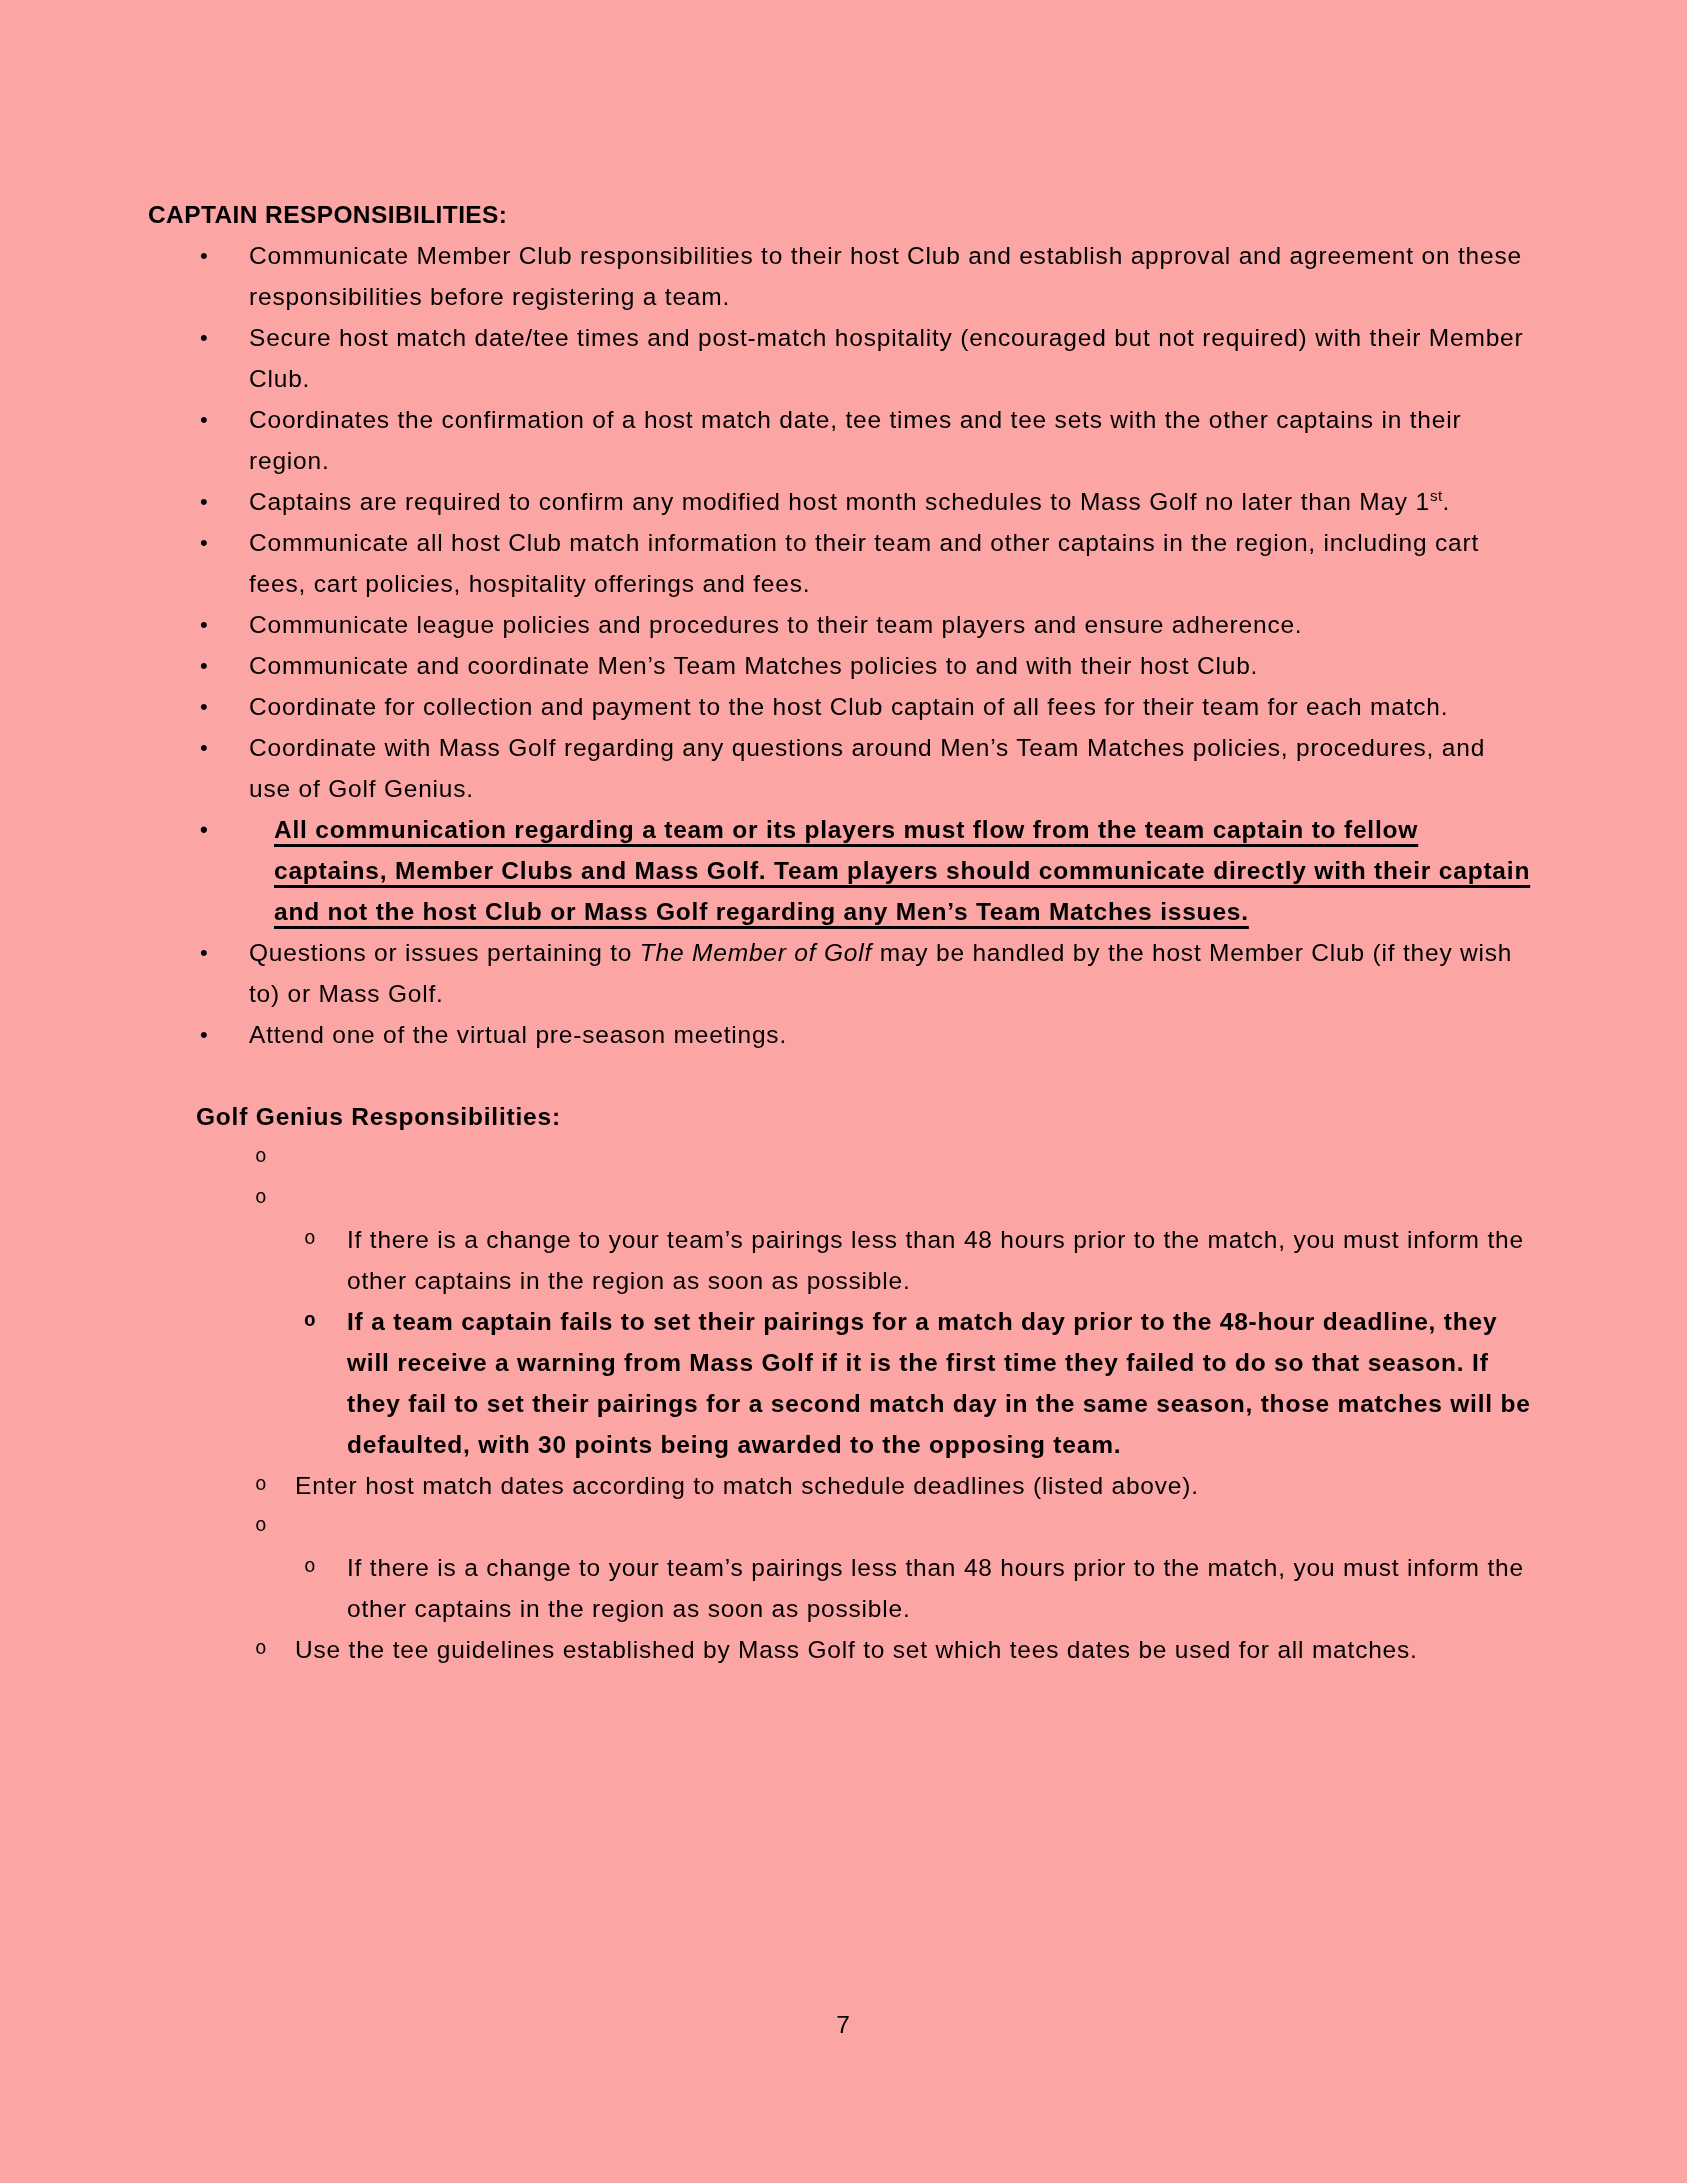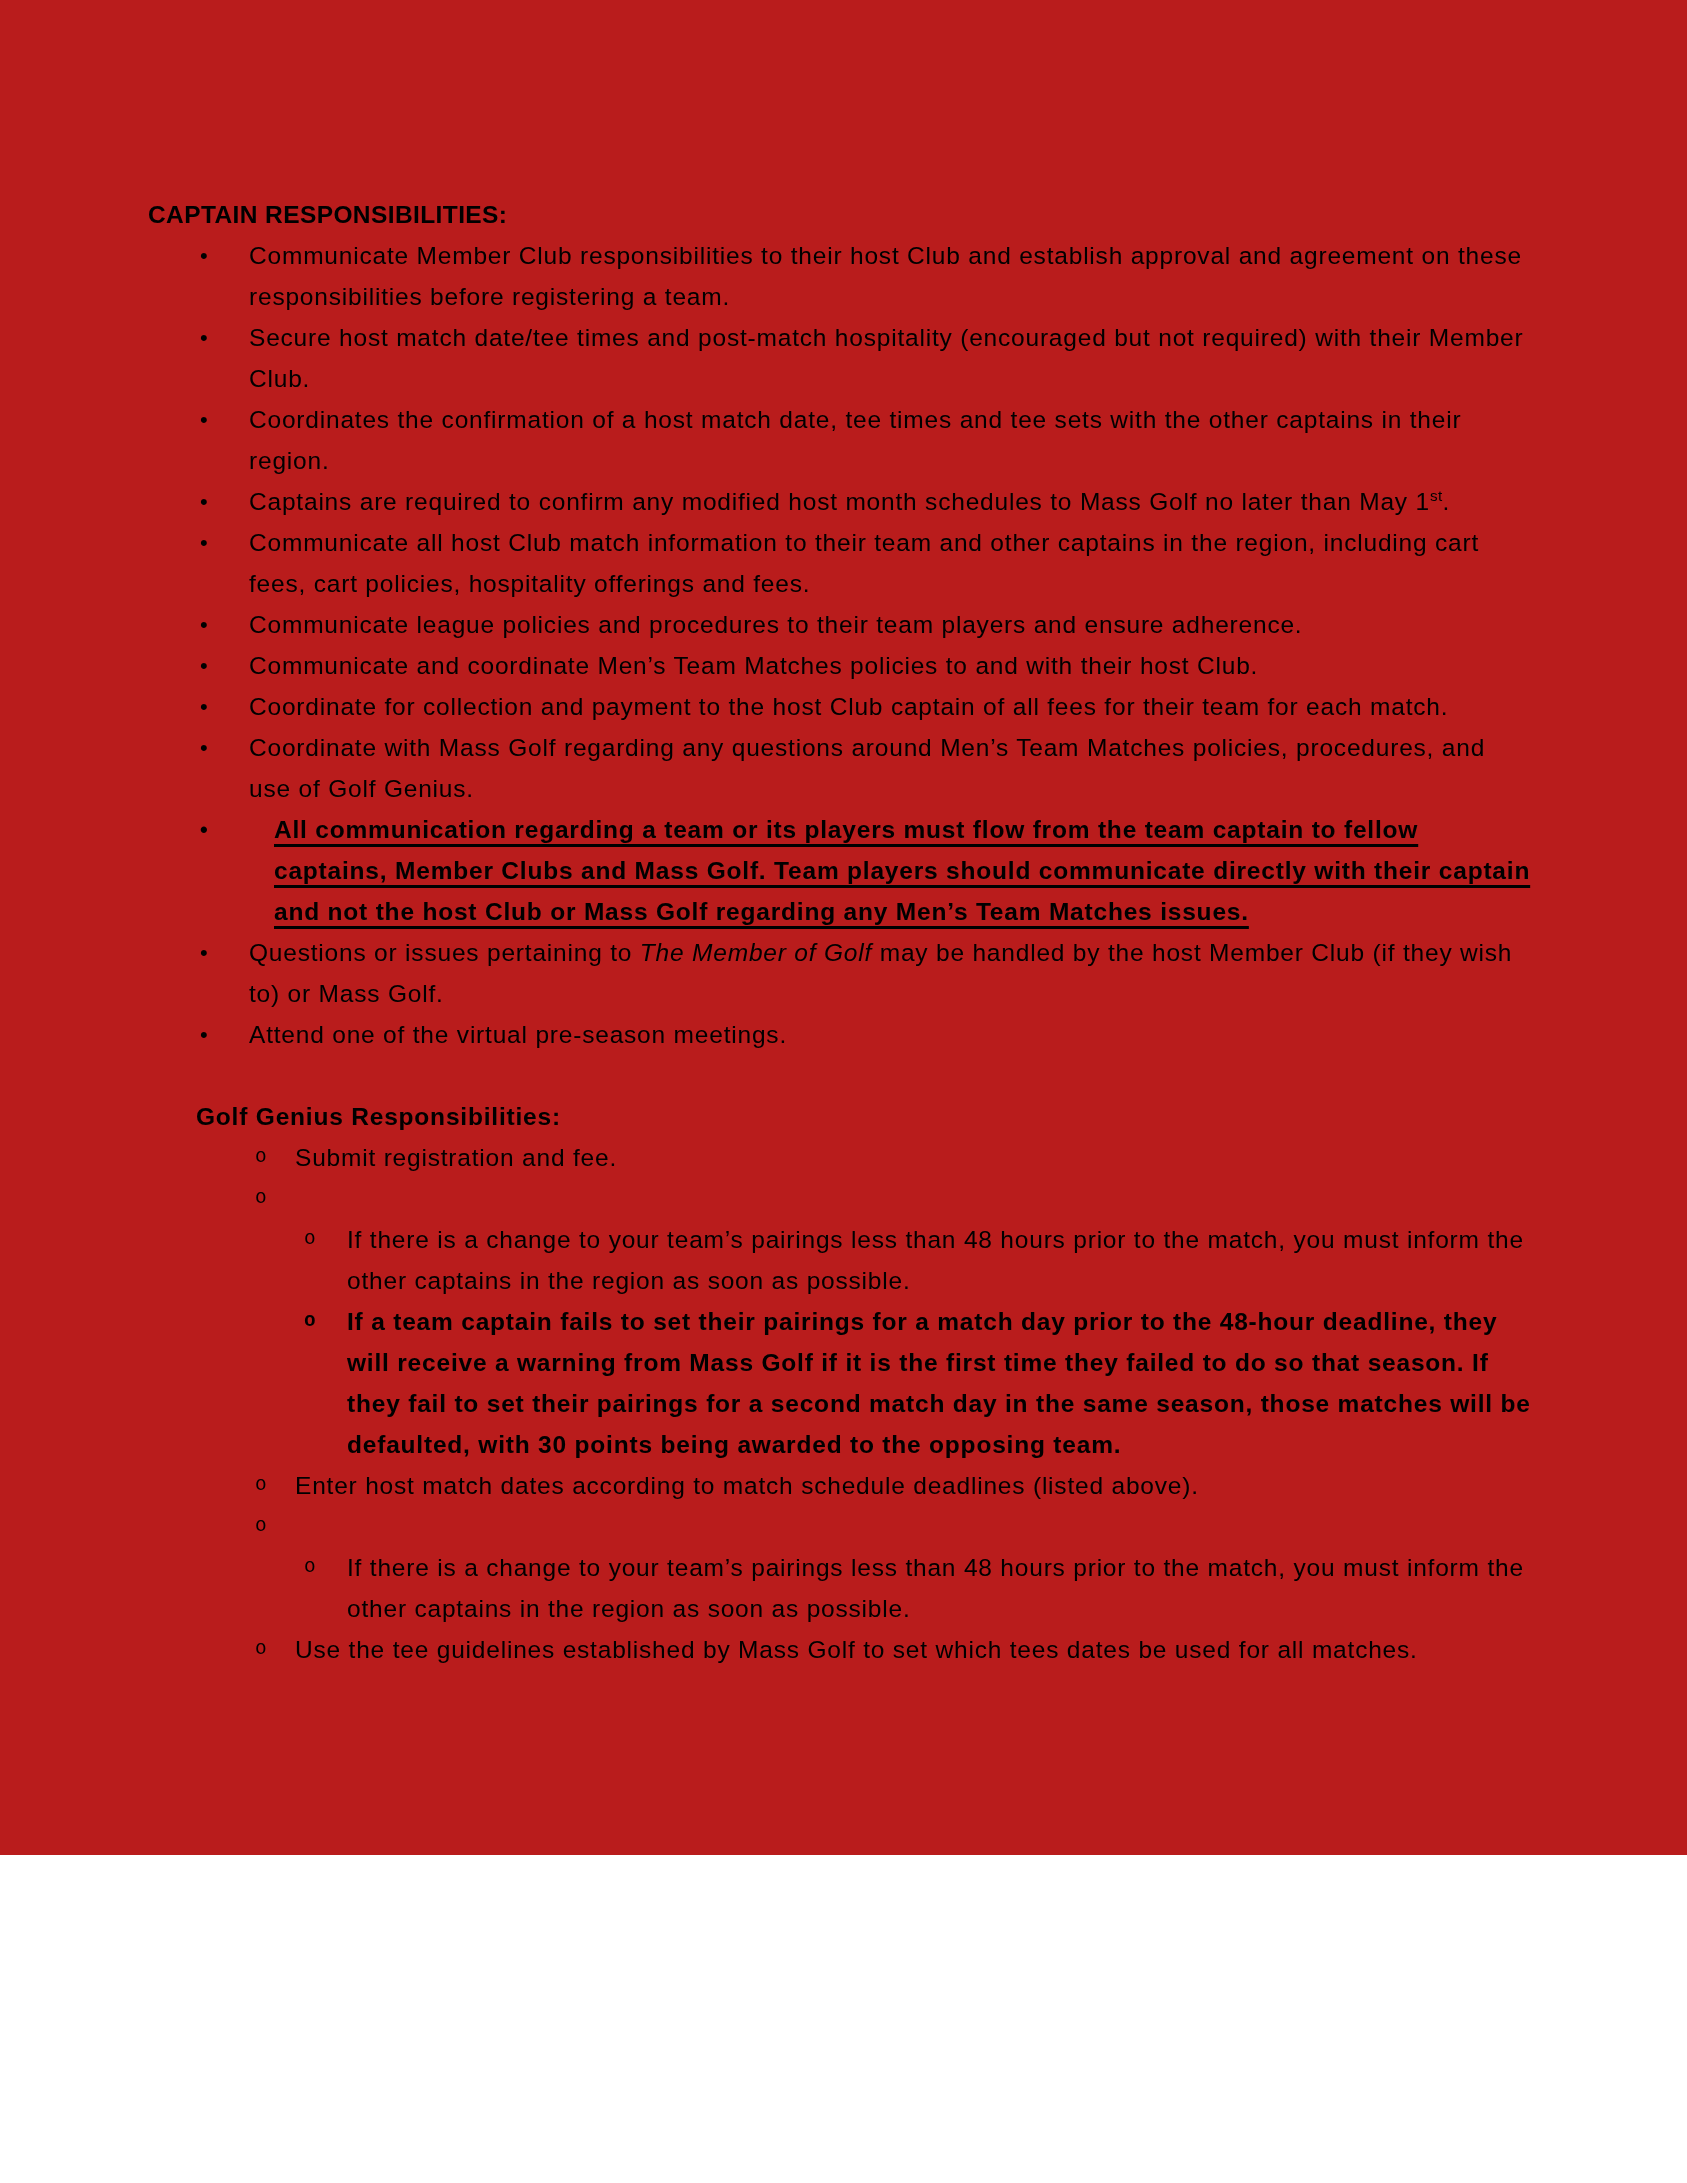--- a/index.html
+++ b/index.html
@@ -3,22 +3,22 @@
 <meta charset="utf-8">
 <style>
   html, body {
     margin: 0;
     padding: 0;
     background: #ffffff;
   }
   .page {
     position: relative;
     width: 1687px;
-    height: 1855px;
-    background: #b91c1c;
+    height: 2183px;
+    background: #fca5a5;
     color: #000000;
     font-family: "Liberation Sans", sans-serif;
     font-size: 24.5px;
     line-height: 41px;
     letter-spacing: 0.8px;
     overflow: hidden;
   }
   .content {
     position: absolute;
     left: 148px;
@@ -125,21 +125,20 @@
         </div>
         <div class="li lvl1">
           <span class="marker">•</span>
           <span class="text"><span>Attend one of the virtual pre-season meetings.</span></span>
         </div>
       </div>
     <p class="subheading">Golf Genius Responsibilities:</p>
     <div>
         <div class="li lvl2">
           <span class="marker">o</span>
-          <span class="text"><span>Submit registration and fee.</span></span>
         </div>
         <div class="li lvl2">
           <span class="marker">o</span>
         </div>
         <div class="li lvl3">
           <span class="marker">o</span>
           <span class="text"><span>If there is a change to your team’s pairings less than 48 hours prior to the match, you must inform the other captains in the region as soon as possible.</span></span>
         </div>
         <div class="li lvl3 bold">
           <span class="marker">o</span>

